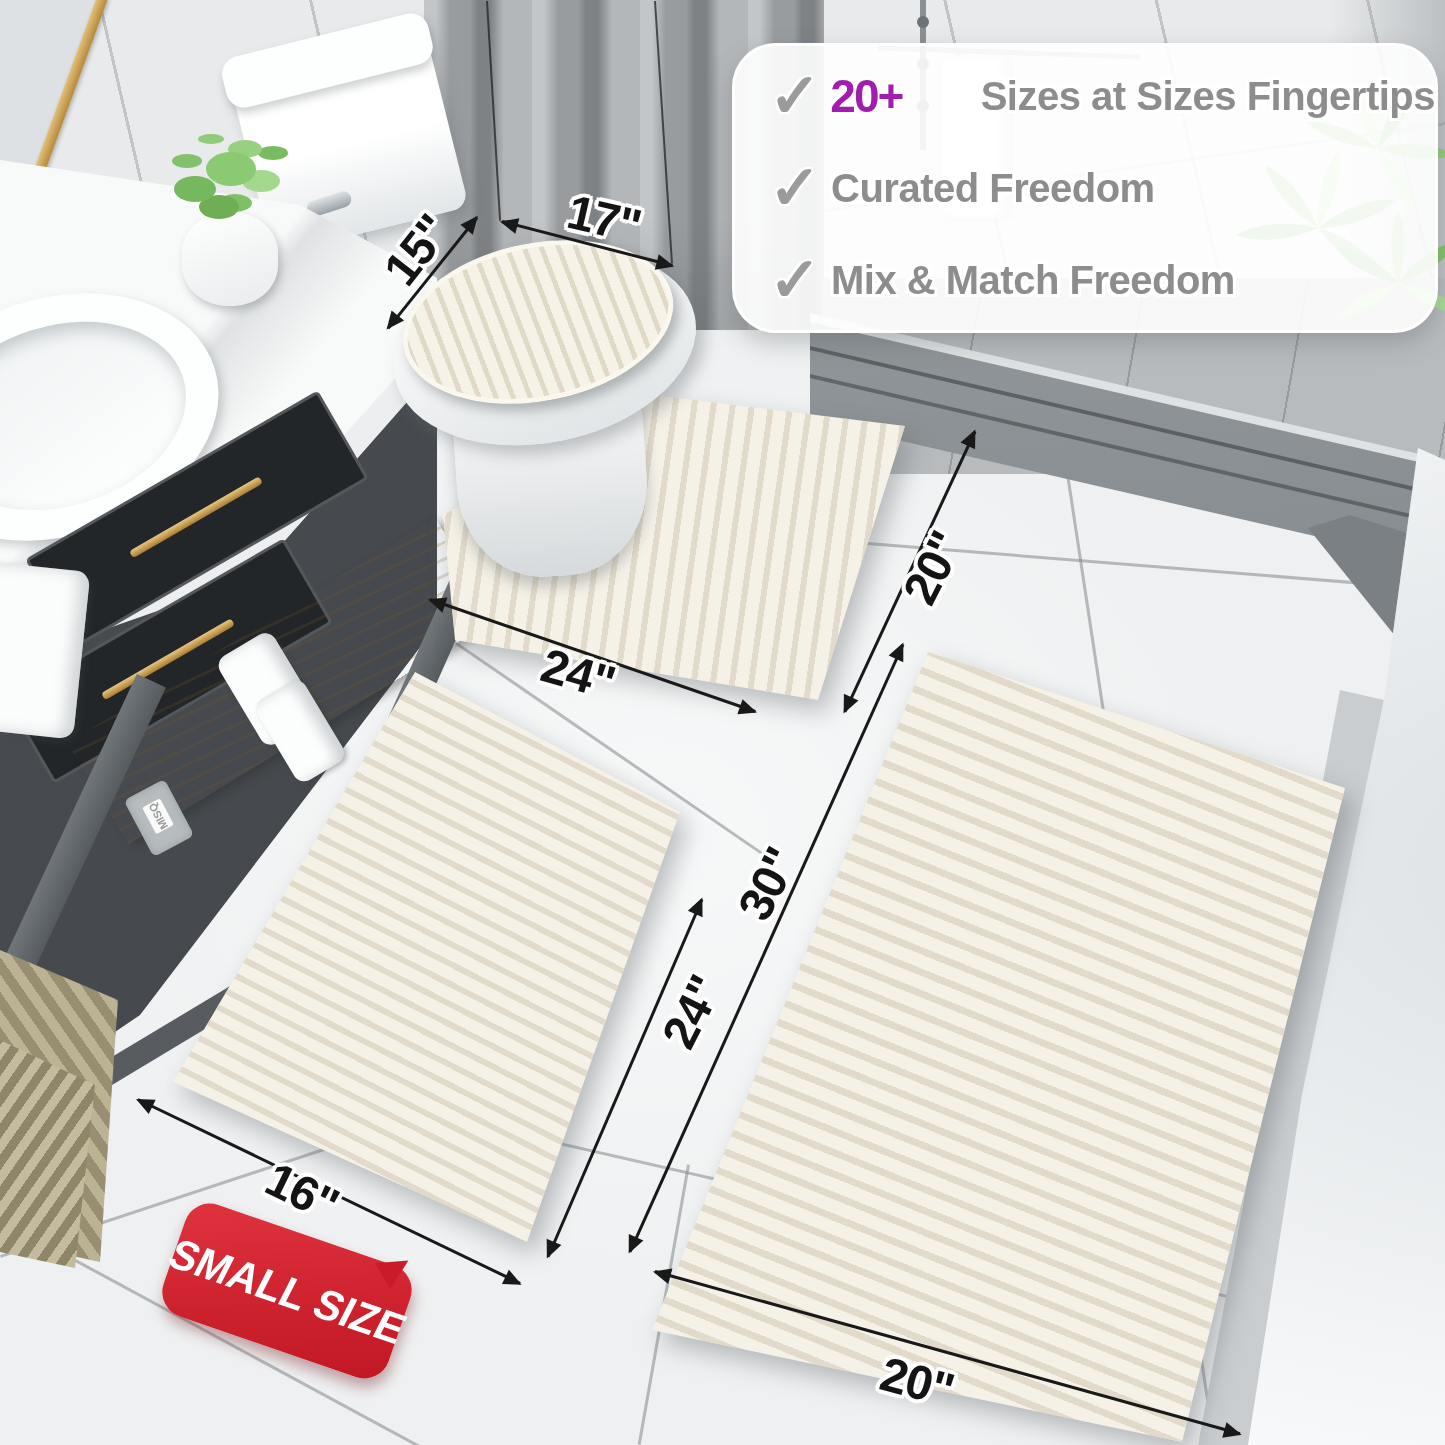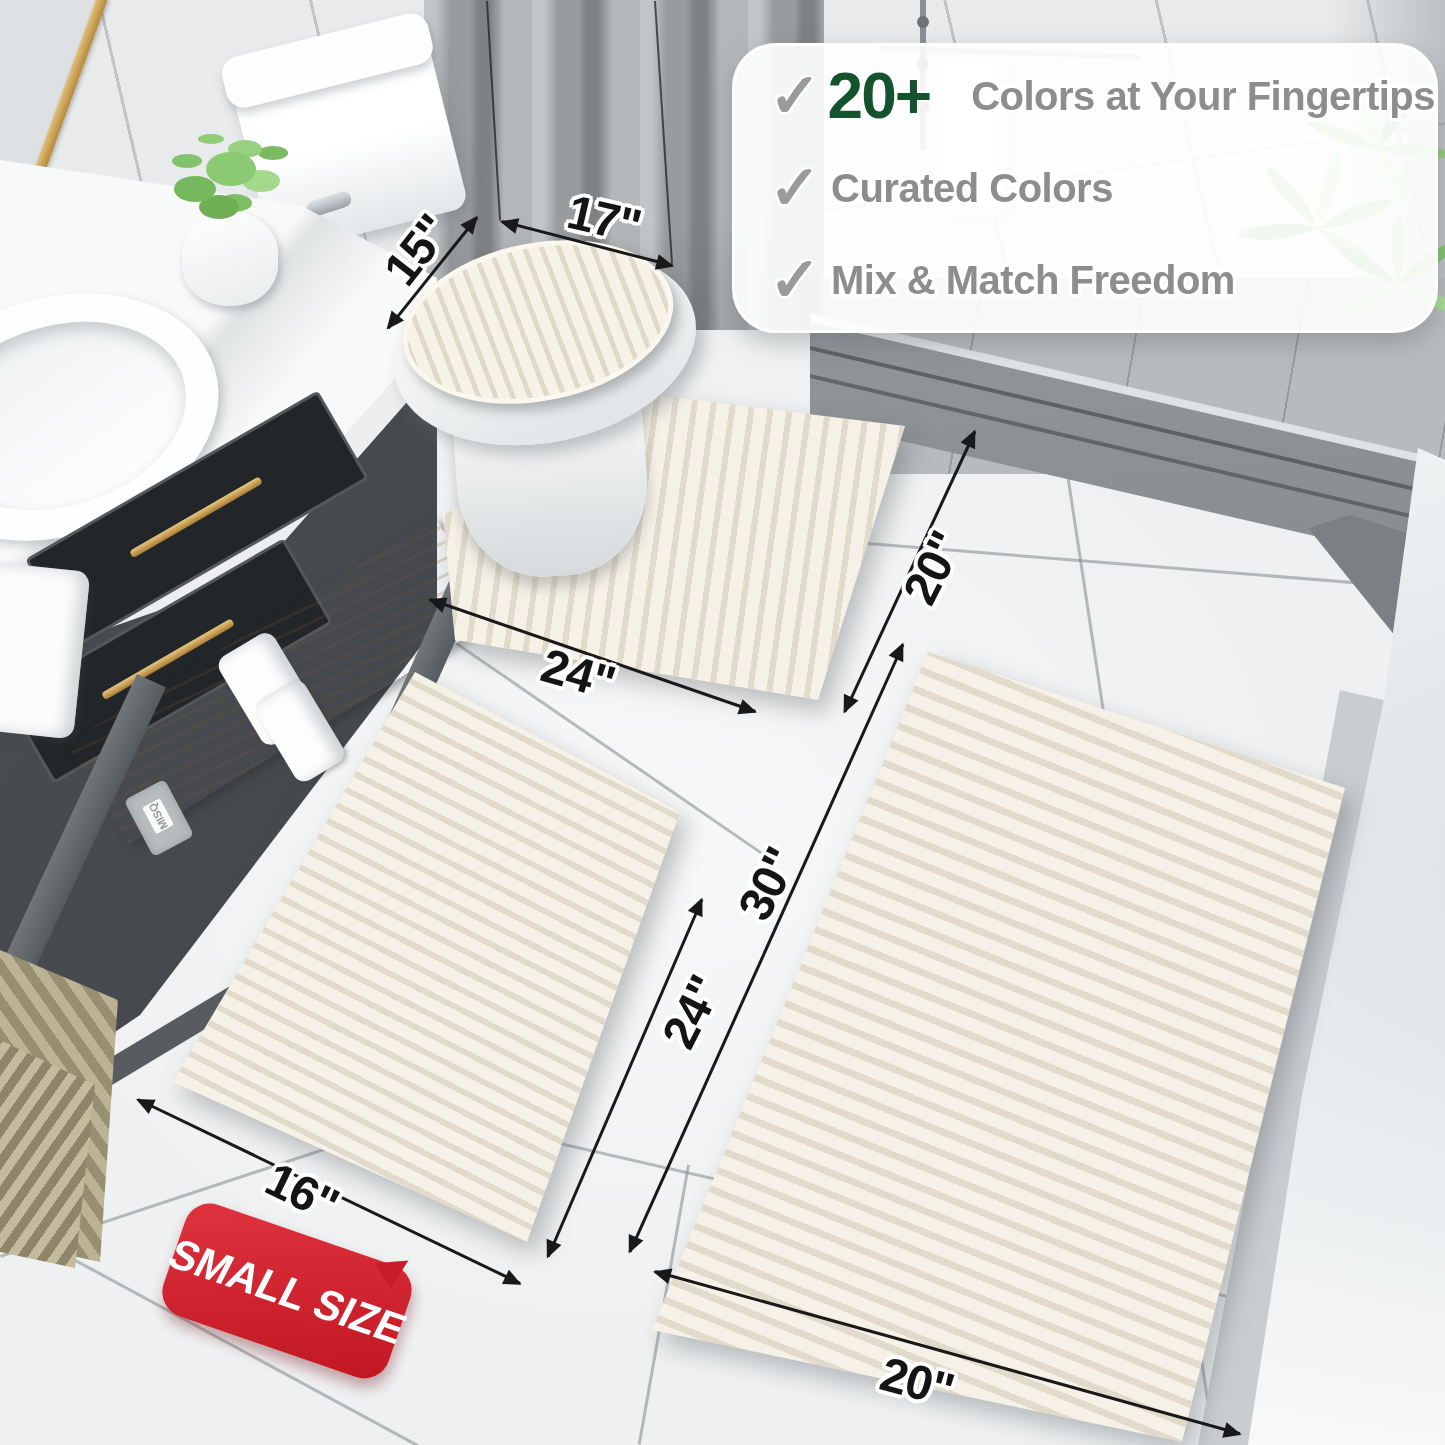--- a/index.html
+++ b/index.html
@@ -162,21 +162,21 @@
     text-shadow:-3px -3px 0 #fff,3px -3px 0 #fff,-3px 3px 0 #fff,3px 3px 0 #fff,0 -4px 0 #fff,0 4px 0 #fff,-4px 0 0 #fff,4px 0 0 #fff;}
 
   
   .callout{left:732px;top:43px;width:706px;height:290px;border-radius:44px;
     background:rgba(255,255,255,.9);border:3px solid rgba(255,255,255,.95);
     box-shadow:0 10px 24px rgba(80,86,90,.3);display:flex;flex-direction:column;justify-content:center;
     padding:0 0 0 34px;box-sizing:border-box;gap:8px;}
   .callout-row{display:flex;align-items:center;height:84px;}
   .check{width:62px;font-size:62px;font-weight:bold;color:#9b9b9b;line-height:1;
     text-shadow:-2px -2px 0 #fff,2px -2px 0 #fff,-2px 2px 0 #fff,2px 2px 0 #fff;}
-  .big-num{width:152px;font-size:64px;font-weight:bold;color:#14532d;letter-spacing:-2px;
+  .big-num{width:152px;font-size:46px;font-weight:bold;color:#a21caf;letter-spacing:-2px;
     text-shadow:-2px -2px 0 #fff,2px -2px 0 #fff,-2px 2px 0 #fff,2px 2px 0 #fff;}
   .callout-label{font-size:40px;font-weight:bold;color:#8d8d8d;letter-spacing:-0.5px;white-space:nowrap;
     text-shadow:-3px -3px 0 #fff,3px -3px 0 #fff,-3px 3px 0 #fff,3px 3px 0 #fff;}
 
   
   .badge{left:168px;top:1232px;width:238px;height:118px;border-radius:26px;transform:rotate(19deg);
     background:linear-gradient(160deg,#e03340,#c01722);box-shadow:4px 8px 14px rgba(120,40,45,.4);
     display:flex;align-items:center;justify-content:center;}
   .badge::after{content:'';position:absolute;right:4px;top:-26px;width:0;height:0;
     border:15px solid transparent;border-bottom:30px solid #c81d28;transform:rotate(40deg);}
@@ -310,25 +310,25 @@
   <div class="dim-label" style="left:933px;top:568px;transform:translate(-50%,-50%) rotate(-63deg);">20"</div>
   <div class="dim-label" style="left:302px;top:1192px;transform:translate(-50%,-50%) rotate(26deg);">16"</div>
   <div class="dim-label" style="left:692px;top:1012px;transform:translate(-50%,-50%) rotate(-63deg);">24"</div>
   <div class="dim-label" style="left:768px;top:884px;transform:translate(-50%,-50%) rotate(-63deg);">30"</div>
   <div class="dim-label" style="left:917px;top:1382px;transform:translate(-50%,-50%) rotate(15deg);">20"</div>
 
   <div class="abs callout">
     <div class="callout-row">
       <span class="check">✓</span>
       <span class="big-num">20+</span>
-      <span class="callout-label">Colors at Your Fingertips</span>
+      <span class="callout-label">Sizes at Sizes Fingertips</span>
     </div>
     <div class="callout-row">
       <span class="check">✓</span>
-      <span class="callout-label">Curated Colors</span>
+      <span class="callout-label">Curated Freedom</span>
     </div>
     <div class="callout-row">
       <span class="check">✓</span>
       <span class="callout-label">Mix &amp; Match Freedom</span>
     </div>
   </div>
 
   <div class="abs badge">
     <span class="badge-text">SMALL SIZE</span>
   </div>

